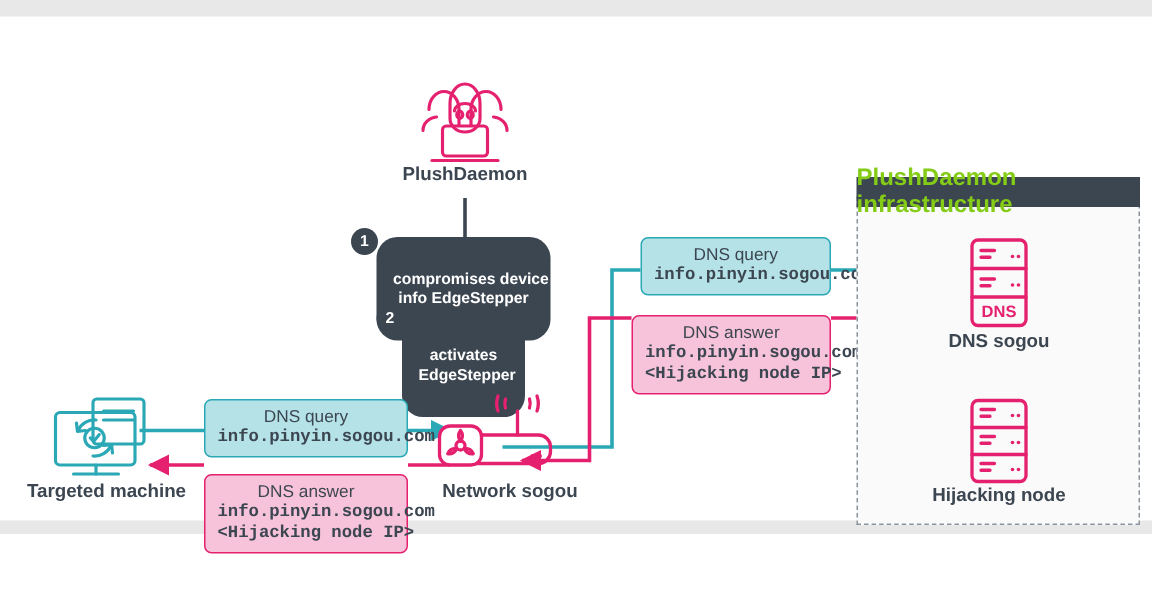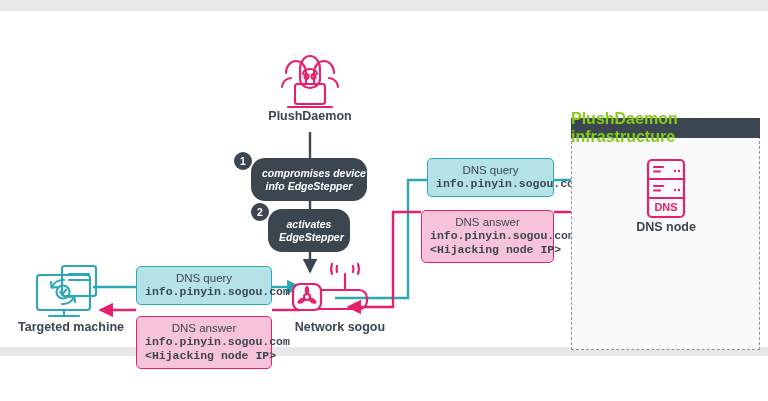--- a/index.html
+++ b/index.html
@@ -38,21 +38,21 @@
     line-height:14px;white-space:nowrap;
   }
   .callout.cyan{background:#b5e2e6;border:1.6px solid #2aa8b5;}
   .callout.pink{background:#f7c3da;border:1.6px solid #e5206e;margin-top:15px;}
 
   
   .pill{
     position:absolute;background:#3c4651;color:#ffffff;
     border-radius:14px;text-align:center;
     font-size:10.5px;font-weight:bold;line-height:12.5px;
-    padding:9px 11px;box-sizing:border-box;white-space:nowrap;font-style:italic;
+    padding:22px 11px;box-sizing:border-box;white-space:nowrap;
   }
   .badge{
     position:absolute;width:18px;height:18px;border-radius:50%;
     background:#3c4651;color:#fff;font-size:10.5px;font-weight:bold;
     display:flex;align-items:center;justify-content:center;
   }
 
   
   #infra-panel{
     position:absolute;left:571px;top:131px;width:189px;height:219px;
@@ -207,17 +207,35 @@
         <path d="M10,21 L46,21 M10,40 L46,40"></path>
         <path d="M16,9 L25,9 M16,13.5 L22,13.5"></path>
         <path d="M16,28 L25,28 M16,32.5 L22,32.5"></path>
         <circle cx="37" cy="13" r="1.2" fill="#e5206e" stroke="none"></circle>
         <circle cx="41" cy="13" r="1.2" fill="#e5206e" stroke="none"></circle>
         <circle cx="37" cy="32" r="1.2" fill="#e5206e" stroke="none"></circle>
         <circle cx="41" cy="32" r="1.2" fill="#e5206e" stroke="none"></circle>
       </g>
       <text x="28" y="53" text-anchor="middle" font-family="Liberation Sans, sans-serif" font-size="11" font-weight="bold" fill="#e5206e">DNS</text>
     </svg>
-    <div class="node-label">DNS node</div>
-  </div>
-
+    <div class="node-label">DNS sogou</div>
+  </div>
+
+  <div class="node" style="left:616px;top:265px;width:100px;">
+    <svg width="56" height="58" viewBox="0 0 56 58" style="margin-left:22px;">
+      <g fill="none" stroke="#e5206e" stroke-width="2.2" stroke-linecap="round" stroke-linejoin="round">
+        <rect x="10" y="2" width="36" height="54" rx="4"></rect>
+        <path d="M10,20 L46,20 M10,38 L46,38"></path>
+        <path d="M16,8 L25,8 M16,12.5 L22,12.5"></path>
+        <path d="M16,26 L25,26 M16,30.5 L22,30.5"></path>
+        <path d="M16,44 L25,44 M16,48.5 L22,48.5"></path>
+        <circle cx="37" cy="12" r="1.2" fill="#e5206e" stroke="none"></circle>
+        <circle cx="41" cy="12" r="1.2" fill="#e5206e" stroke="none"></circle>
+        <circle cx="37" cy="30" r="1.2" fill="#e5206e" stroke="none"></circle>
+        <circle cx="41" cy="30" r="1.2" fill="#e5206e" stroke="none"></circle>
+        <circle cx="37" cy="48" r="1.2" fill="#e5206e" stroke="none"></circle>
+        <circle cx="41" cy="48" r="1.2" fill="#e5206e" stroke="none"></circle>
+      </g>
+    </svg>
+    <div class="node-label">Hijacking node</div>
+  </div>
 
 </div>
 
 </body></html>

